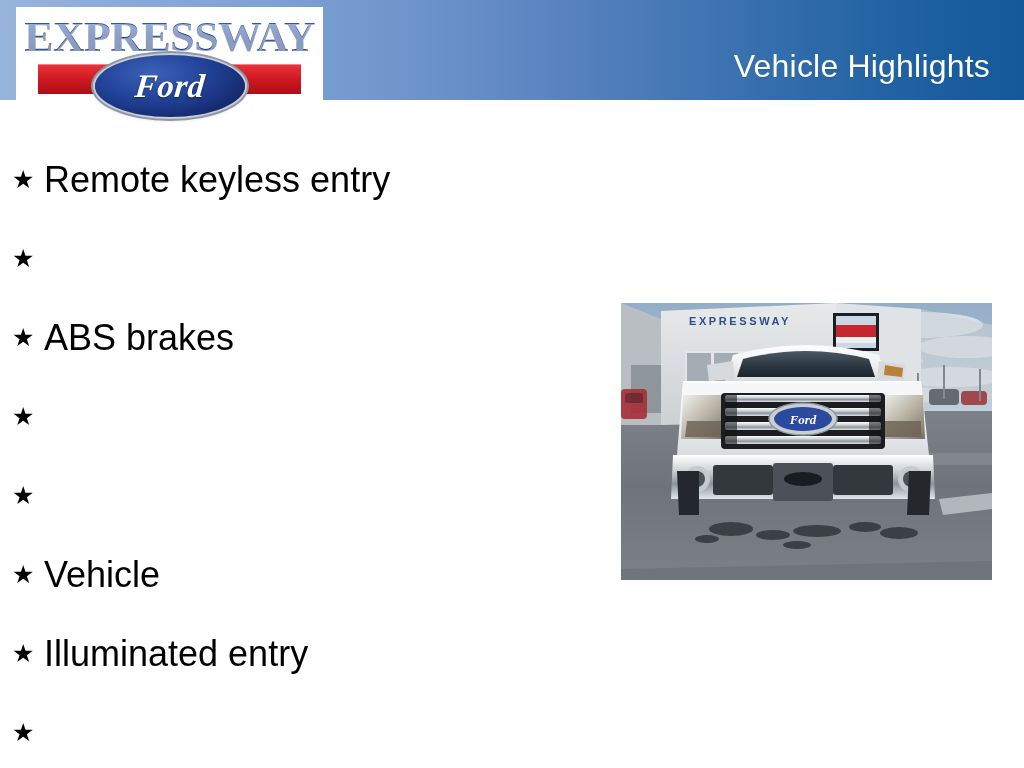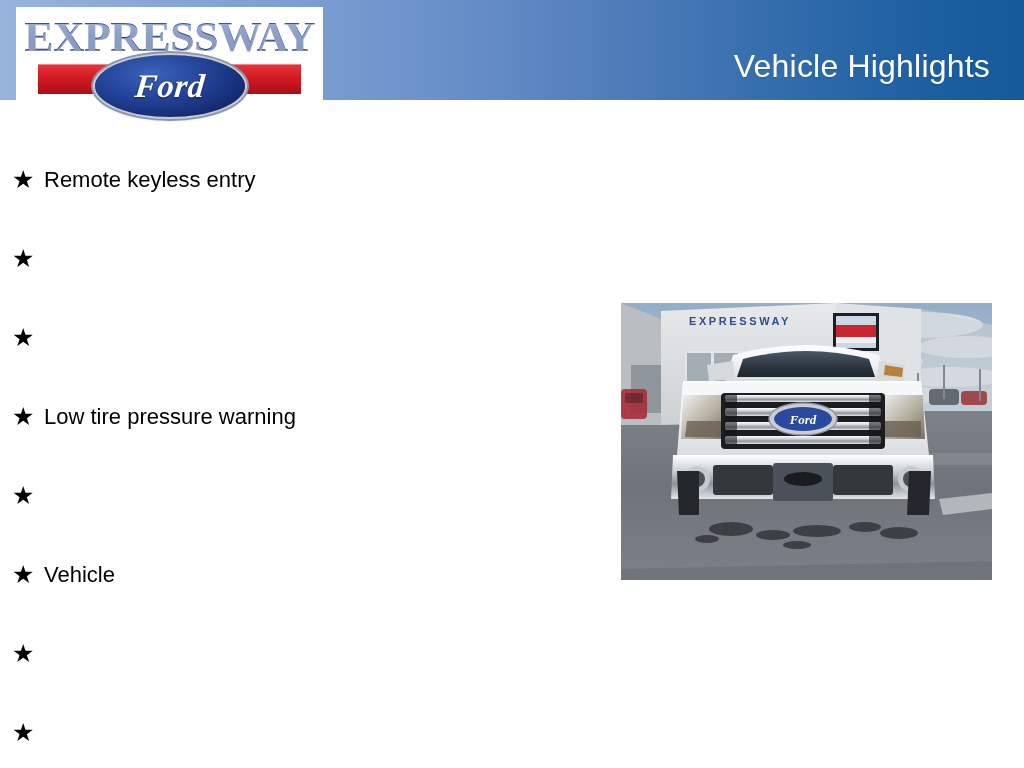--- a/index.html
+++ b/index.html
@@ -115,21 +115,21 @@
   .feature-star {
     width:32px;
     margin-left:12px;
     font-size:25px;
     line-height:25px;
     color:#000000;
     text-align:left;
     flex:0 0 auto;
   }
   .feature-label {
-    font-size:22px;
+    font-size:36px;
     line-height:31px;
     color:#000000;
     white-space:nowrap;
     text-align:right;
   }
 
   
   .photo-frame {
     position:absolute;
     left:621px; top:303px;
@@ -164,38 +164,39 @@
       <span class="feature-star">★</span>
       <span class="feature-label">Remote keyless entry</span>
     </div>
 
     <div class="feature-row">
       <span class="feature-star">★</span>
     </div>
 
     <div class="feature-row">
       <span class="feature-star">★</span>
-    </div>
-
-    <div class="feature-row">
-      <span class="feature-star">★</span>
-      <span class="feature-label">Low tire pressure warning</span>
+      <span class="feature-label">ABS brakes</span>
+    </div>
+
+    <div class="feature-row">
+      <span class="feature-star">★</span>
     </div>
 
     <div class="feature-row">
       <span class="feature-star">★</span>
     </div>
 
     <div class="feature-row">
       <span class="feature-star">★</span>
       <span class="feature-label">Vehicle</span>
     </div>
 
     <div class="feature-row">
       <span class="feature-star">★</span>
+      <span class="feature-label">Illuminated entry</span>
     </div>
 
     <div class="feature-row">
       <span class="feature-star">★</span>
     </div>
 
   </div>
 
   <div class="photo-frame">
     <svg class="photo-svg" viewBox="0 0 371 277" preserveAspectRatio="none">

